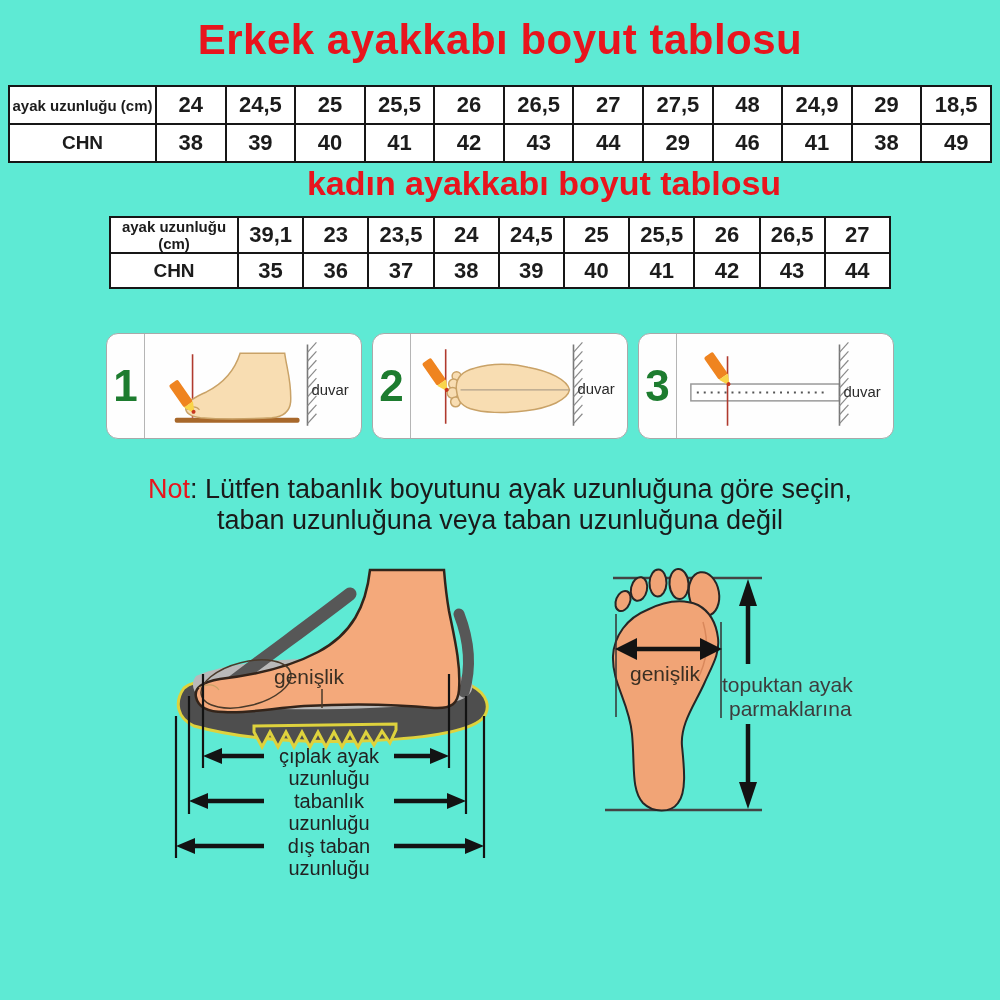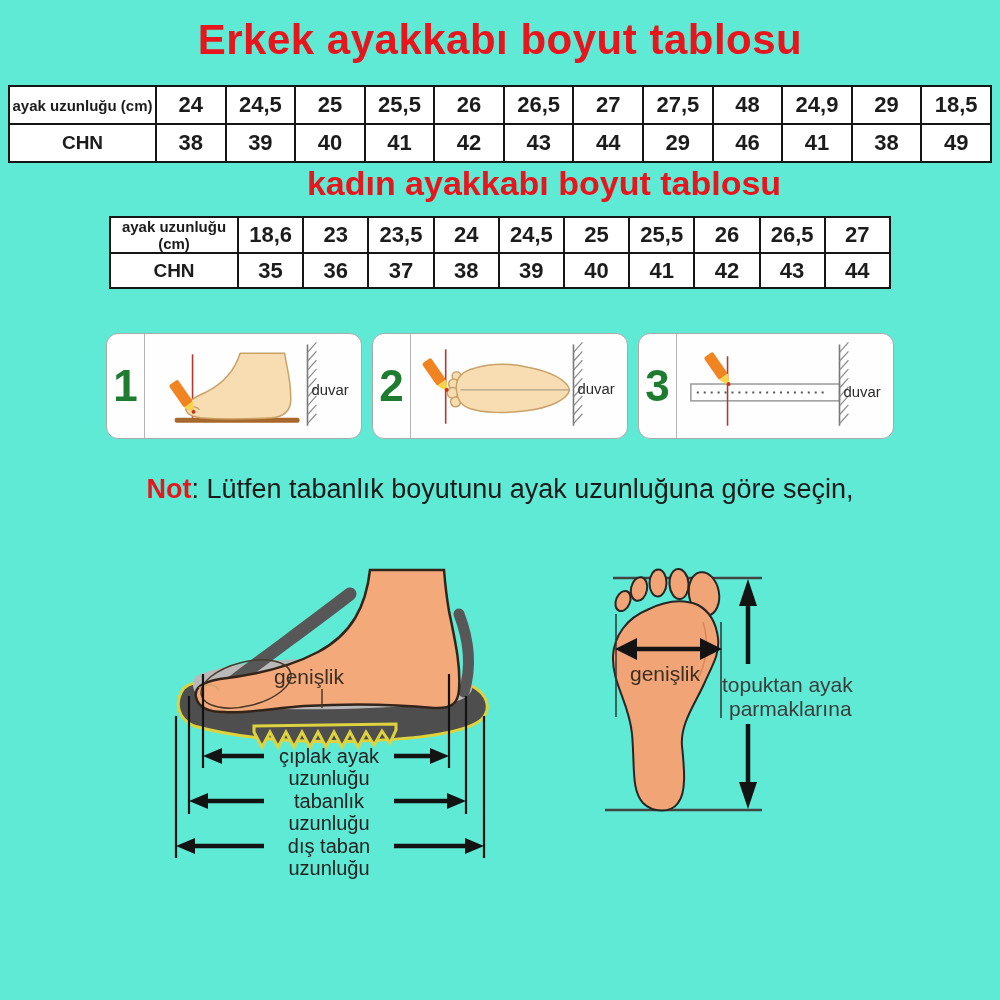--- a/index.html
+++ b/index.html
@@ -21,21 +21,21 @@
   
   .panels{position:absolute;left:106px;top:333px;width:788px;height:106px;display:flex;gap:10px;}
   .panel{flex:1;border:1.5px solid var(--panelBorder);border-radius:12px;background:#fefefe;
          display:flex;overflow:hidden;}
   .panel .numcol{width:37px;display:flex;align-items:center;justify-content:center;
          border-right:1px solid #b5b5b5;font-size:44px;font-weight:bold;color:var(--green);}
   .panel svg{flex:1;height:100%;}
   
   .note{position:absolute;left:0;top:474px;width:100%;text-align:center;
         font-size:27px;line-height:31px;color:#1a1a1a;}
-  .note .prefix{color:var(--red);font-weight:bold;margin-top:11px;}
+  .note .prefix{color:var(--red);font-weight:normal;margin-top:11px;}
   
   .diag-left{position:absolute;left:146px;top:556px;width:432px;height:335px;}
   .diag-right{position:absolute;left:585px;top:552px;width:400px;height:330px;}
   svg text{font-family:"Liberation Sans",sans-serif;}
   
   .redline{stroke:var(--redLine);stroke-width:1.6;}
   .floor{fill:var(--floor);}
   .wall{stroke:var(--wall);stroke-width:1.6;}
   .hatch{stroke:#8a8a8a;stroke-width:1.2;}
   .duvar{font-size:15px;fill:#2b2b2b;}
@@ -105,21 +105,21 @@
   </tbody>
     </table>
 
   <div class="title title-women">kadın ayakkabı boyut tablosu</div>
 
   <table class="size women-table">
     <tbody>
         <tr>
       <th class="rowlabel">ayak uzunluğu (cm)</th>
 
-    <td class="num">18,6</td>
+    <td class="num">39,1</td>
           <td class="num">23</td>
           <td class="num">23,5</td>
           <td class="num">24</td>
           <td class="num">24,5</td>
           <td class="num">25</td>
           <td class="num">25,5</td>
           <td class="num">26</td>
           <td class="num">26,5</td>
           <td class="num">27</td>
         </tr>
@@ -228,20 +228,21 @@
             <line class="hatch" x1="0" y1="81" x2="9" y2="71"></line>
           <line class="hatch" x1="0" y1="90" x2="9" y2="80"></line>
         </g>
         <text class="duvar" x="168" y="63">duvar</text>
       </svg>
     </div>
   </div>
 
   <div class="note">
     <div><span class="prefix">Not</span><span>: Lütfen tabanlık boyutunu ayak uzunluğuna göre seçin,</span></div>
+    <div>taban uzunluğuna veya taban uzunluğuna değil</div>
   </div>
 
   <svg class="diag-left" viewBox="0 0 432 335">
 
     <path class="sole" d="M 38 132 C 28 146 31 162 48 170 C 95 183 155 187 215 185 C 275 183 322 176 336 163 C 346 152 341 138 326 130 C 300 118 260 116 220 120 C 150 126 92 126 62 126 C 50 126 44 127 38 132 Z"></path>
     <path class="sole" d="M 108 176 L 116 191 L 124 176 L 132 191 L 140 176 L 148 191 L 156 176 L 164 191 L 172 176 L 180 191 L 188 176 L 196 191 L 204 176 L 212 191 L 220 176 L 228 189 L 236 175 L 244 187 L 250 174 L 250 168 L 108 170 Z"></path>
 
     <path class="insole" d="M 50 120 C 82 106 150 100 215 104 C 270 107 312 116 326 127 C 329 139 316 146 296 148 C 216 154 118 156 70 148 C 50 144 42 131 50 120 Z"></path>
     <path class="band" style="stroke-width:13;" d="M 66 142 C 112 106 160 72 204 38"></path>
     <path class="band" style="stroke-width:11;" d="M 313 58 C 323 84 326 110 318 136"></path>

